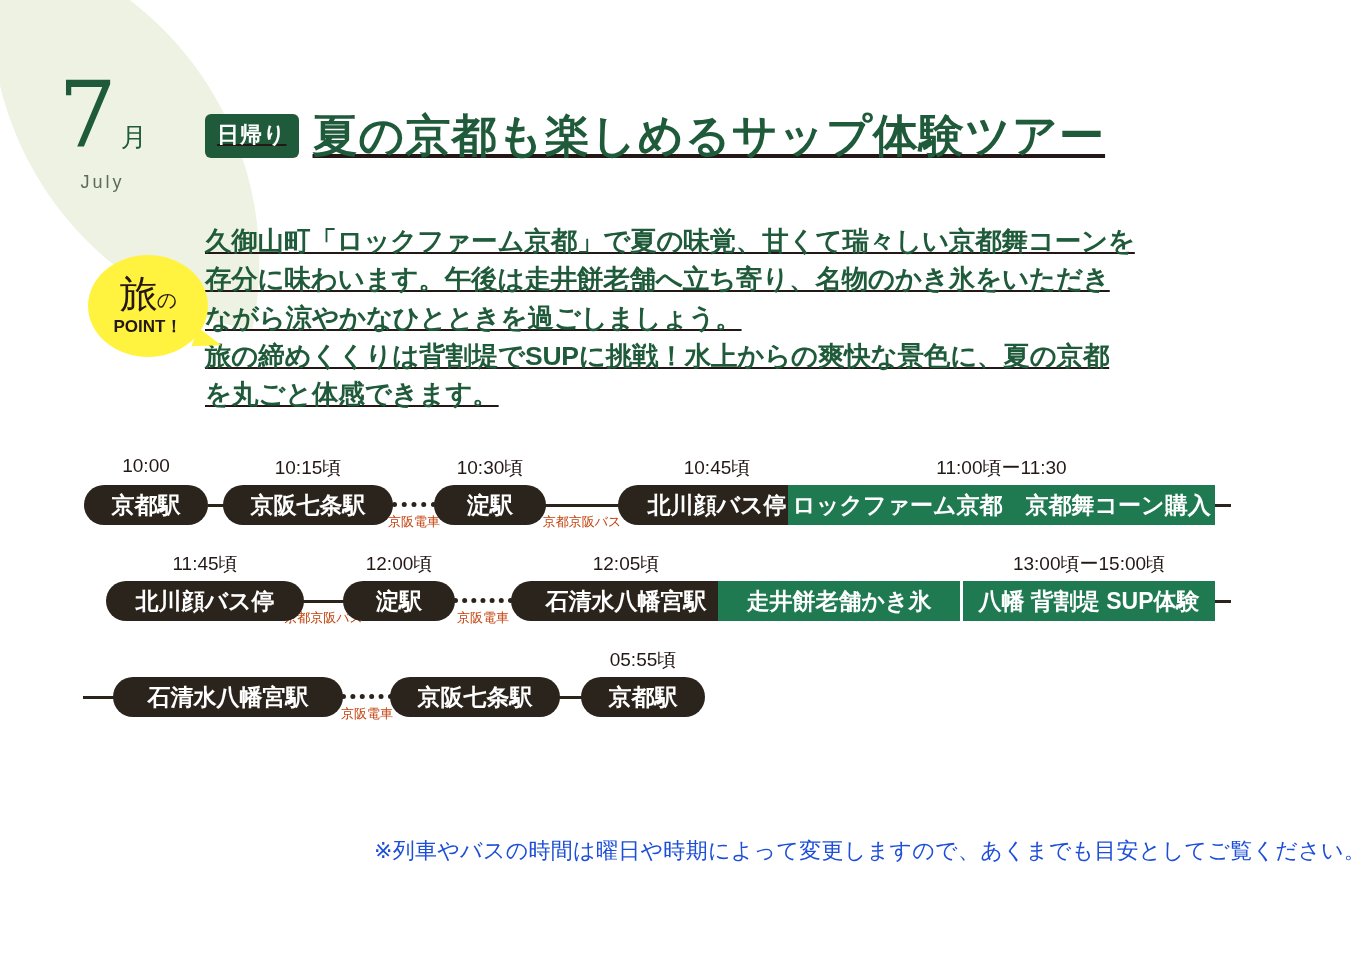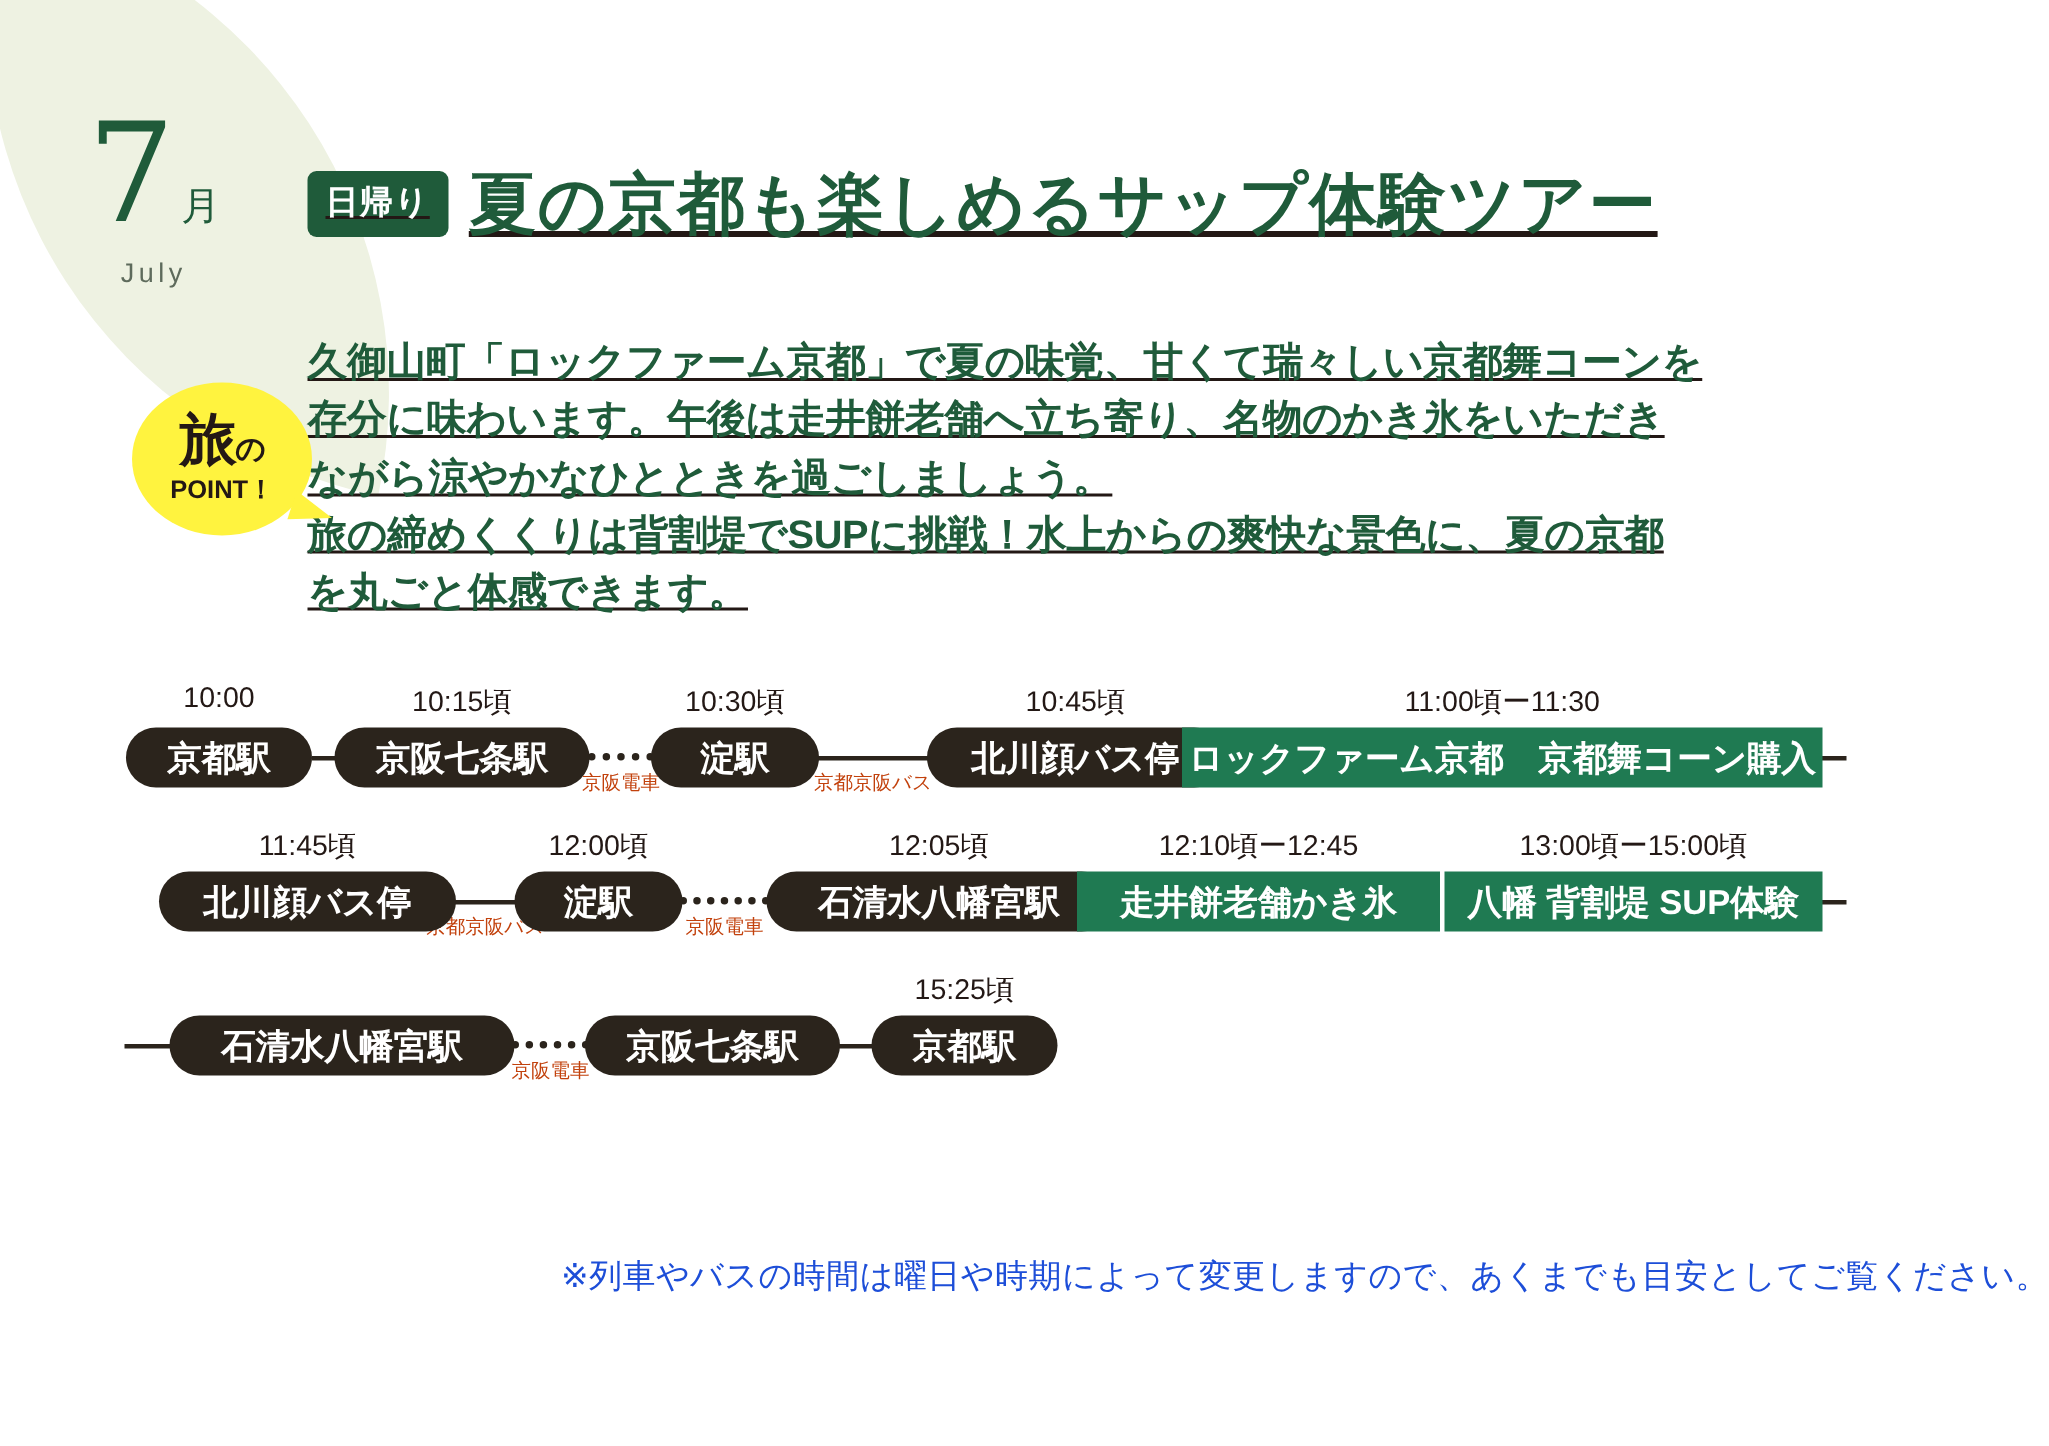--- a/index.html
+++ b/index.html
@@ -89,21 +89,21 @@
     height: 0;
     border-left: 28px solid #fff33f;
     border-top: 10px solid transparent;
     border-bottom: 10px solid transparent;
     transform: rotate(18deg);
   }
   .point-bubble .bub-main {
     position: relative;
     z-index: 2;
     font-size: 38px;
-    font-weight: bold;
+    font-weight: normal;
     color: #231815;
     line-height: 1;
     padding-top: 20px;
     letter-spacing: -1px;
   }
   .point-bubble .bub-main small {
     font-size: 20px;
   }
   .point-bubble .bub-sub {
     position: relative;
@@ -287,31 +287,30 @@
       <div class="conn-label" style="left: 204px; width: 83px;">京都京阪バス</div>
       <div class="conn dotted" style="left: 375px; width: 60px;"></div>
       <div class="conn-label" style="left: 355px; width: 100px;">京阪電車</div>
       <div class="conn" style="left: 1135px; width: 18px;"></div>
       <div class="time" style="left: 28px; width: 198px;">11:45頃</div>
       <div class="node dark" style="left: 28px; width: 198px;">北川顔バス停</div>
       <div class="time" style="left: 265px; width: 112px;">12:00頃</div>
       <div class="node dark" style="left: 265px; width: 112px;">淀駅</div>
       <div class="time" style="left: 433px; width: 230px;">12:05頃</div>
       <div class="node dark" style="left: 433px; width: 230px;">石清水八幡宮駅</div>
-      <div class="time" style="left: 640px; width: 242px;">12:10頃ー12:45</div>
       <div class="node green" style="left: 640px; width: 242px;">走井餅老舗かき氷</div>
       <div class="time" style="left: 885px; width: 252px;">13:00頃ー15:00頃</div>
       <div class="node green" style="left: 885px; width: 252px;">八幡 背割堤 SUP体験</div>
     </div>
     <div class="row">
       <div class="conn" style="left: 5px; width: 32px;"></div>
       <div class="conn dotted" style="left: 263px; width: 52px;"></div>
       <div class="conn-label" style="left: 243px; width: 92px;">京阪電車</div>
       <div class="conn" style="left: 480px; width: 26px;"></div>
       <div class="node dark" style="left: 35px; width: 230px;">石清水八幡宮駅</div>
       <div class="time" style="left: 312px; width: 170px; margin-top: 44px;">15:40頃</div>
       <div class="node dark" style="left: 312px; width: 170px;">京阪七条駅</div>
-      <div class="time" style="left: 503px; width: 124px;">15:25頃</div>
+      <div class="time" style="left: 503px; width: 124px;">05:55頃</div>
       <div class="node dark" style="left: 503px; width: 124px;">京都駅</div>
     </div>
   </div>
 
 <div class="note">※列車やバスの時間は曜日や時期によって変更しますので、あくまでも目安としてご覧ください。</div>
 
 </body></html>

